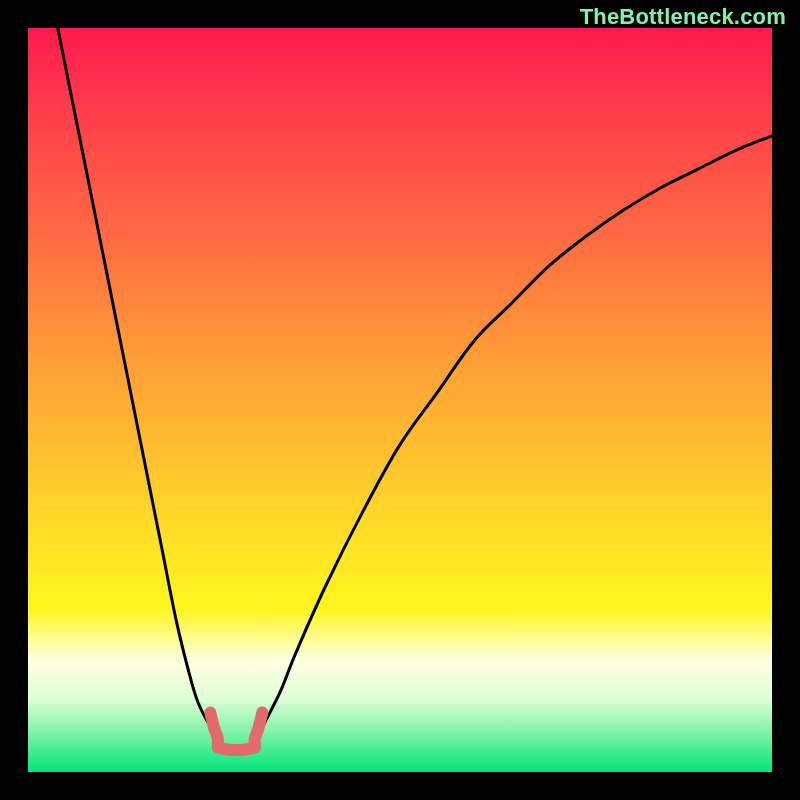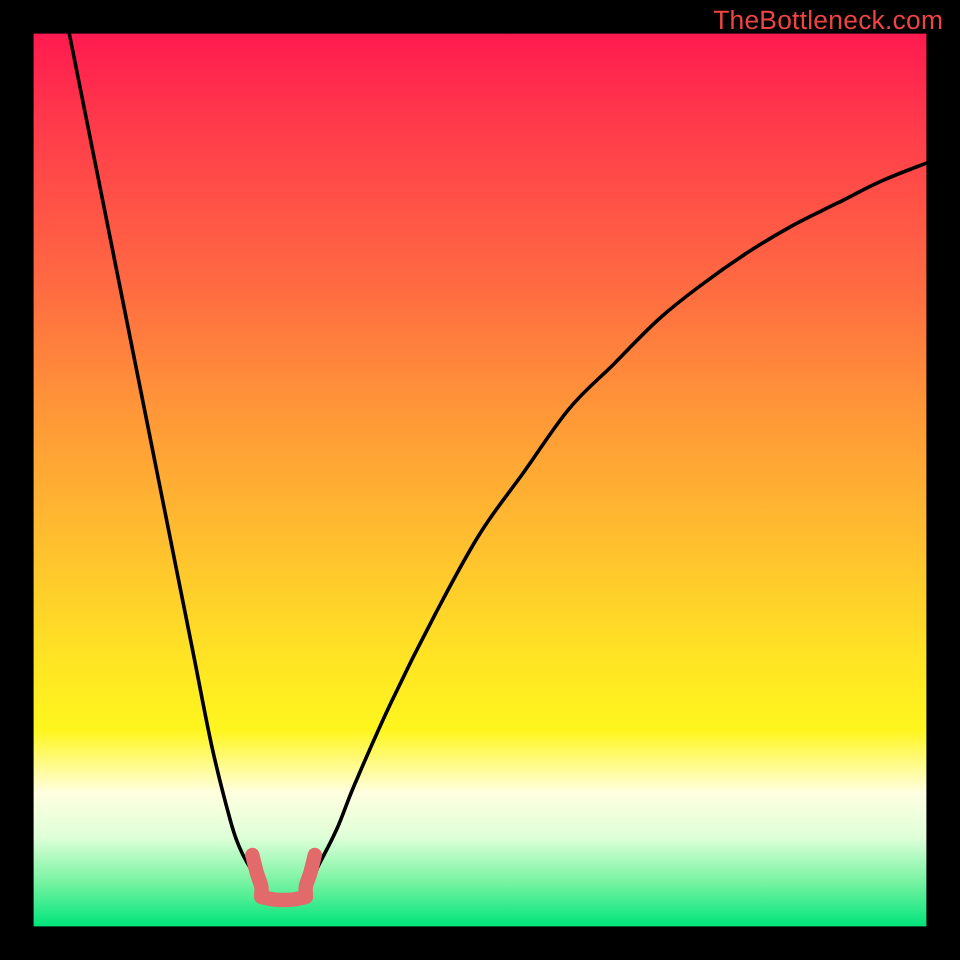--- a/index.html
+++ b/index.html
@@ -29,22 +29,22 @@
       #78f3a2 95%,
       #00e47a 100%
     );
   }
   .watermark {
     position: absolute;
     top: 4px;
     right: 14px;
     font-family: Arial, Helvetica, sans-serif;
     font-size: 22px;
-    font-weight: 400;
-    color: #ef4444;
+    font-weight: 700;
+    color: #86efac;
     letter-spacing: 0.2px;
   }
   svg.plot {
     position: absolute;
     left: 0;
     top: 0;
     width: 744px;
     height: 744px;
     overflow: visible;
   }

